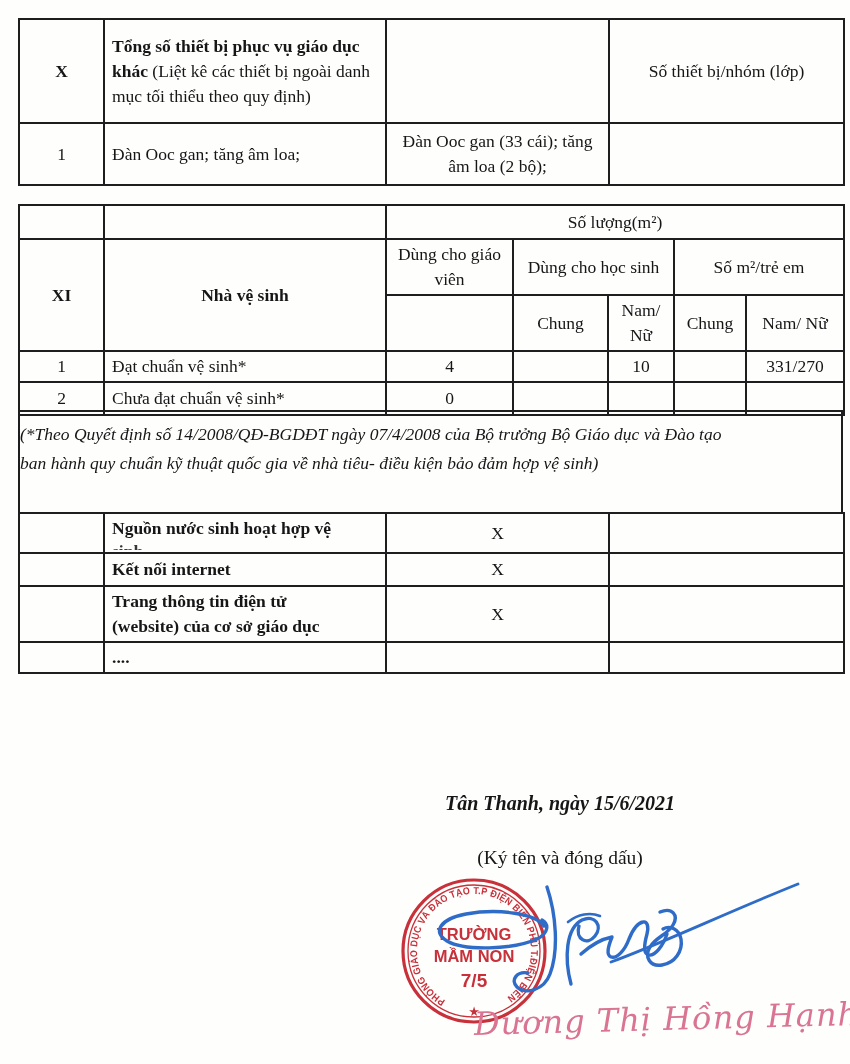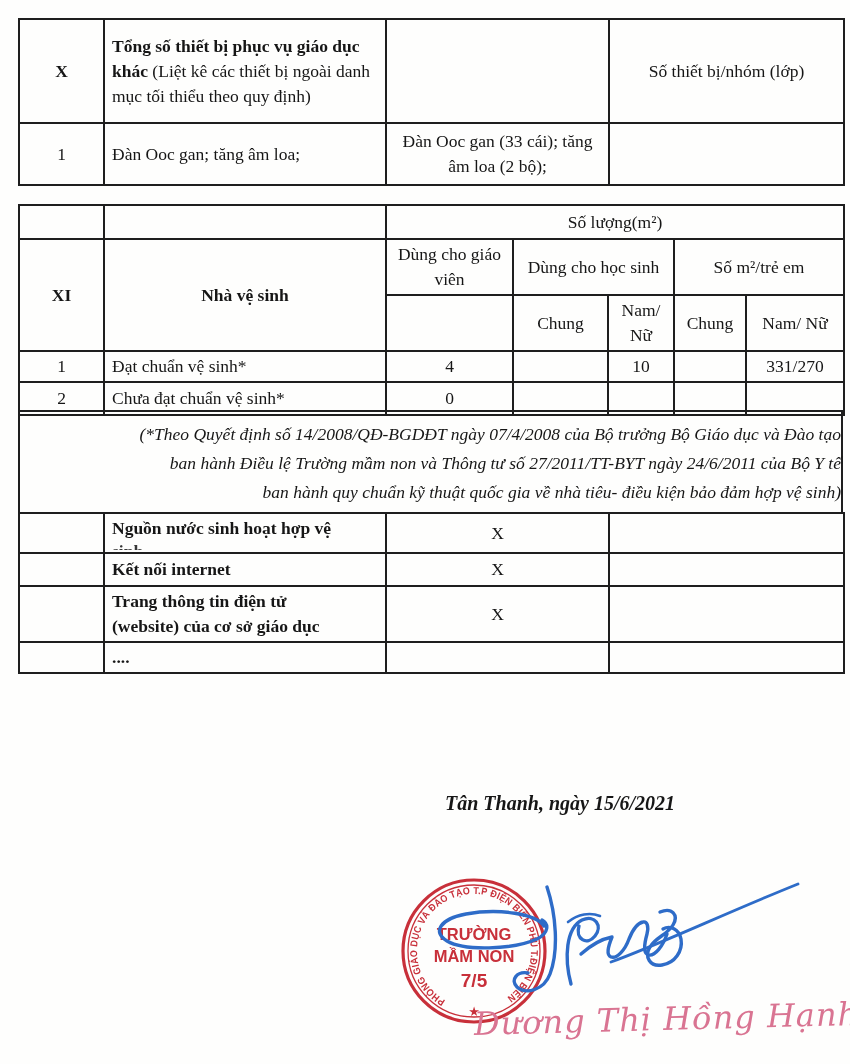--- a/index.html
+++ b/index.html
@@ -13,21 +13,21 @@
     border:2px solid #1e1e1e;padding:2px 7px;
     font-size:17.5px;line-height:25px;vertical-align:middle;
     overflow:hidden;
   }
   .c{text-align:center;}
   .b{font-weight:bold;}
   .lbl{white-space:pre-line;}
   .clip2{height:9px;overflow:hidden;line-height:20px;opacity:.85;}
   .footnote{
     position:absolute;left:18px;top:410px;width:821px;height:92px;
-    border:2px solid #1e1e1e;text-align:right;
+    border:2px solid #1e1e1e;text-align:left;
     font-style:italic;font-size:17.5px;line-height:29px;padding-top:8px;
   }
   .fline{width:100%;}
   .sign-block{position:absolute;left:330px;width:460px;text-align:center;}
   .place-date{top:792px;font-weight:bold;font-style:italic;font-size:20px;}
   .head-title{top:821px;font-size:19.5px;}
   .sign-note{top:847px;font-size:19.5px;}
   .signer-name{
     position:absolute;left:474px;top:1000px;width:380px;
     font-family:"DejaVu Serif",serif;font-style:italic;
@@ -110,21 +110,20 @@
       <td class="c"></td>
       <td class="c"></td>
       <td class="c"></td>
       <td class="c"></td>
     </tr>
   </tbody>
     </table>
 
   <div class="footnote">
     <div class="fline">(*Theo Quyết định số  14/2008/QĐ-BGDĐT  ngày 07/4/2008 của Bộ trưởng Bộ Giáo dục và Đào tạo</div>
-    <div class="fline">ban hành Điều lệ Trường mầm non và Thông tư số  27/2011/TT-BYT  ngày 24/6/2011 của Bộ Y tế</div>
     <div class="fline">ban hành quy chuẩn kỹ thuật quốc gia về nhà tiêu- điều kiện bảo đảm hợp vệ sinh)</div>
   </div>
 
   <table style="left:18px;top:512px;width:825px;">
     <colgroup>
         <col style="width:85px">
         <col style="width:282px">
         <col style="width:223px">
         <col style="width:235px">
       </colgroup>
@@ -160,20 +159,21 @@
       <td class="b">
             <div class="lbl">....</div>
           </td>
       <td class="c"></td>
       <td class="c"></td>
     </tr>
   </tbody>
     </table>
 
   <div class="sign-block place-date">Tân Thanh, ngày 15/6/2021</div>
+  <div class="sign-block sign-note">(Ký tên và đóng dấu)</div>
 
   <svg width="150" height="150" viewBox="0 0 150 150" style="left:399px;top:876px;">
     <circle cx="75" cy="75" r="71" fill="none" stroke="#c8303a" stroke-width="3.2"></circle>
     <circle cx="75" cy="75" r="66" fill="none" stroke="#c8303a" stroke-width="1.3"></circle>
     <defs>
       <path id="ringPath" d="M 46.5,124.4 A 57,57 0 0 1 103.5,25.6 A 57,57 0 0 1 103.5,124.4" fill="none"></path>
     </defs>
     <text font-family="Liberation Sans, sans-serif" font-size="10" font-weight="bold" fill="#c8303a" letter-spacing="0.3">
       <textPath href="#ringPath" textLength="293" lengthAdjust="spacingAndGlyphs">PHÒNG GIÁO DỤC VÀ ĐÀO TẠO T.P ĐIỆN BIÊN PHỦ T.ĐIỆN BIÊN</textPath>
     </text>

